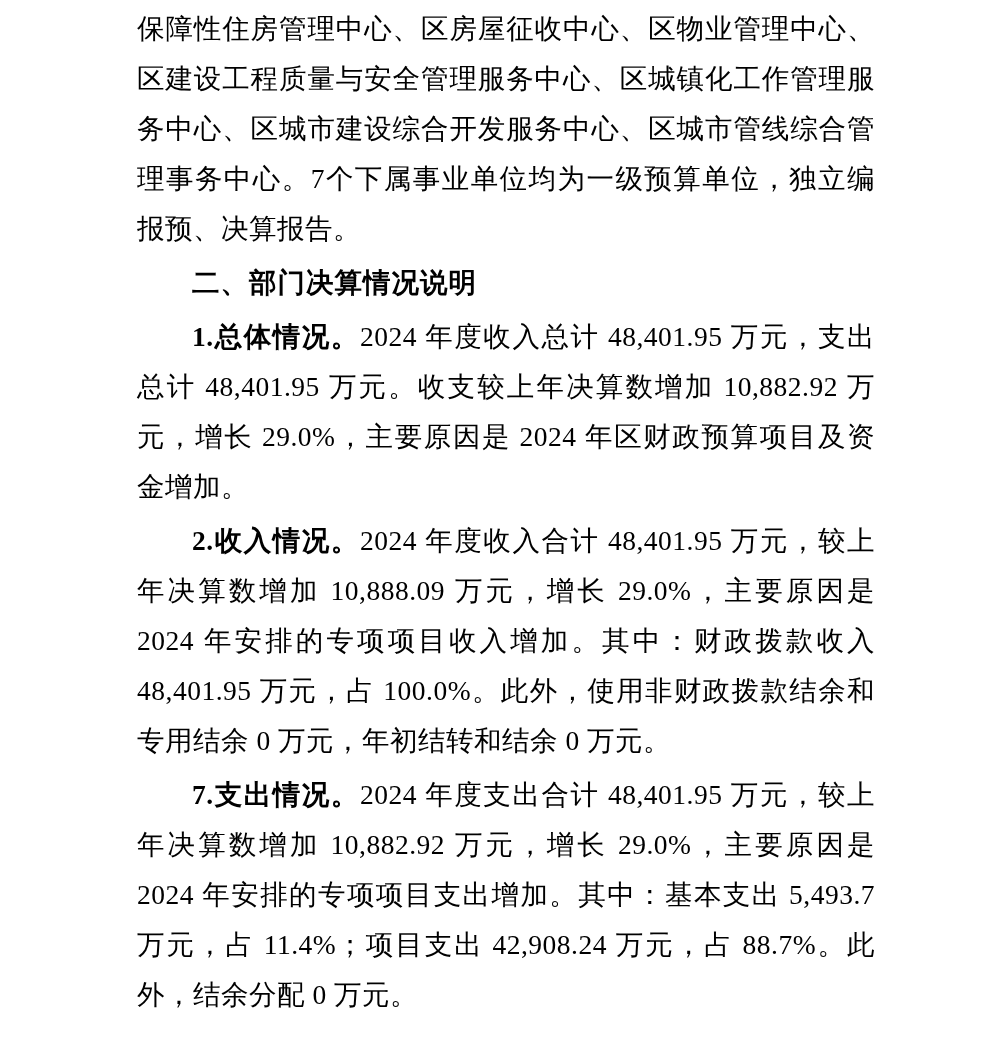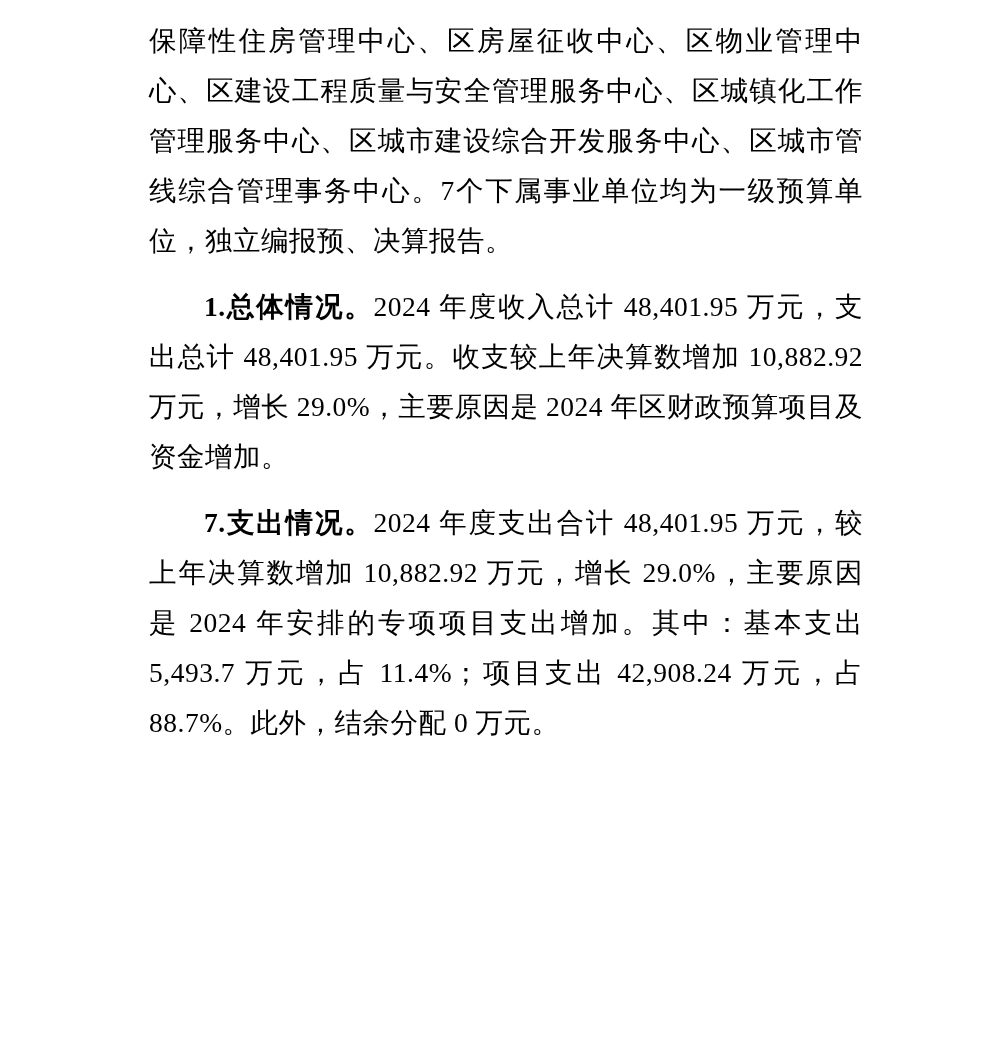--- a/index.html
+++ b/index.html
@@ -15,21 +15,21 @@
     overflow: hidden;
     color: #000000;
   }
   .text-block {
     position: absolute;
     left: 133px;
     top: 0px;
     width: 746px;
   }
   .para {
-    margin: 16px;
+    margin: 4px;
     padding: 0;
     font-family: "Liberation Serif", "DejaVu Serif", serif;
     font-size: 27.5px;
     line-height: 50px;
     color: #000000;
     text-align: justify;
     text-justify: inter-character;
     letter-spacing: 0.5px;
   }
   .indent {
@@ -48,21 +48,23 @@
   }
 </style>
 </head>
 <body>
 
 <div class="page">
   <div class="text-block">
 
     <p class="para">保障性住房管理中心、区房屋征收中心、区物业管理中心、区建设工程质量与安全管理服务中心、区城镇化工作管理服务中心、区城市建设综合开发服务中心、区城市管线综合管理事务中心。7个下属事业单位均为一级预算单位，独立编报预、决算报告。</p>
 
+    <p class="para heading-1 indent">二、部门决算情况说明</p>
 
 
     <p class="para indent"><span class="lead">1.总体情况。</span><span>2024 年度收入总计 48,401.95 万元，支出总计 48,401.95 万元。收支较上年决算数增加 10,882.92 万元，增长 29.0%，主要原因是 2024 年区财政预算项目及资金增加。</span></p>
 
+    <p class="para indent"><span class="lead">2.收入情况。</span><span>2024 年度收入合计 48,401.95 万元，较上年决算数增加 10,888.09 万元，增长 29.0%，主要原因是 2024 年安排的专项项目收入增加。其中：财政拨款收入 48,401.95 万元，占 100.0%。此外，使用非财政拨款结余和专用结余 0 万元，年初结转和结余 0 万元。</span></p>
 
     <p class="para indent"><span class="lead">7.支出情况。</span><span>2024 年度支出合计 48,401.95 万元，较上年决算数增加 10,882.92 万元，增长 29.0%，主要原因是 2024 年安排的专项项目支出增加。其中：基本支出 5,493.7 万元，占 11.4%；项目支出 42,908.24 万元，占 88.7%。此外，结余分配 0 万元。</span></p>
 
   </div>
 </div>
 
 </body></html>

